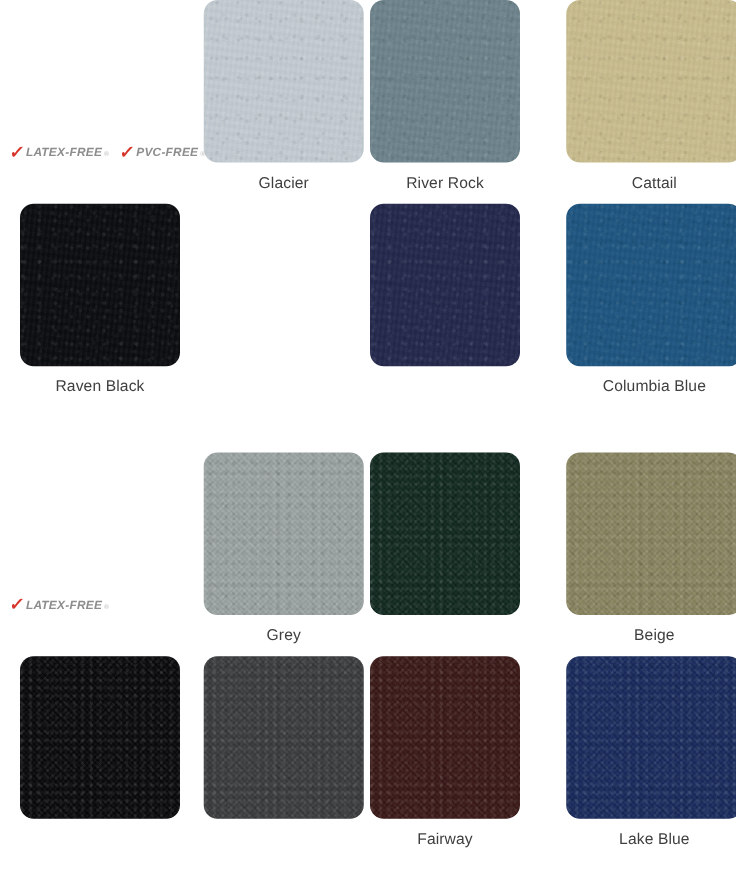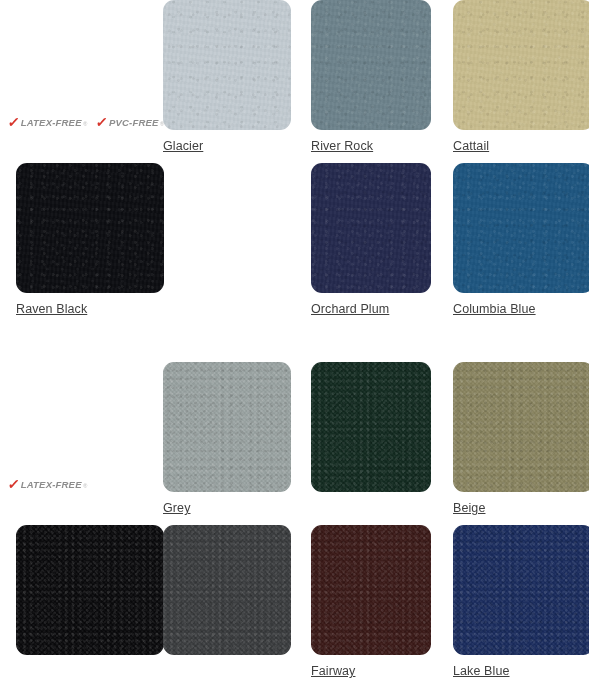--- a/index.html
+++ b/index.html
@@ -31,26 +31,26 @@
 
   .swatch-row {
     position: relative;
     width: 589px;
     height: 163px;
   }
 
   .cell {
     position: absolute;
     top: 0;
-    width: 148px;
+    width: 128px;
     height: 163px;
   }
   .col-0 { left: 16px; }
   .col-1 { left: 163px; }
-  .col-2 { left: 311px; }
+  .col-2 { left: 296px; }
   .col-3 { left: 453px; }
 
   
   .col-1 { width: 128px; }
   .col-2 { width: 120px; }
   .col-3 { width: 141px; }
 
   .swatch {
     width: 100%;
     height: 130px;
@@ -93,26 +93,25 @@
   }
   .grain-fine::after {
     background-image:
       repeating-linear-gradient(45deg, rgba(255,255,255,.06) 0 1.5px, rgba(0,0,0,.06) 1.5px 3px),
       repeating-linear-gradient(135deg, rgba(0,0,0,.055) 0 1.5px, rgba(255,255,255,.05) 1.5px 3px);
     opacity: .45;
   }
 
   .caption {
     margin-top: 9px;
-    text-align: left;
+    text-align: center;
     font-size: 12.5px;
     color: #3f3f3f;
     letter-spacing: .1px;
     line-height: 14px;
-    text-decoration: underline;
   }
 
   
   .badge-cell {
     position: absolute;
     left: 8px;
     width: 150px;
     height: 130px;
     display: flex;
     align-items: flex-end;
@@ -195,21 +194,20 @@
       </div>
     </div>
 
     <div class="swatch-row">
       <div class="cell col-0">
         <div class="swatch" style="background-color: rgb(13, 14, 18);"></div>
         <div class="caption">Raven Black</div>
       </div>
       <div class="cell col-2">
         <div class="swatch" style="background-color: rgb(37, 42, 78);"></div>
-        <div class="caption">Orchard Plum</div>
       </div>
       <div class="cell col-3">
         <div class="swatch" style="background-color: rgb(30, 86, 128);"></div>
         <div class="caption">Columbia Blue</div>
       </div>
     </div>
   </div>
 
   <div class="section section-bot">
 

